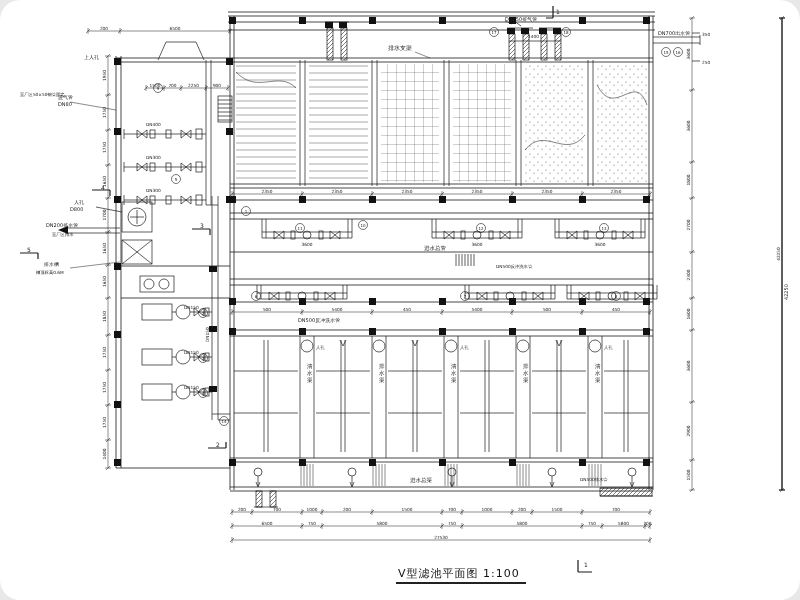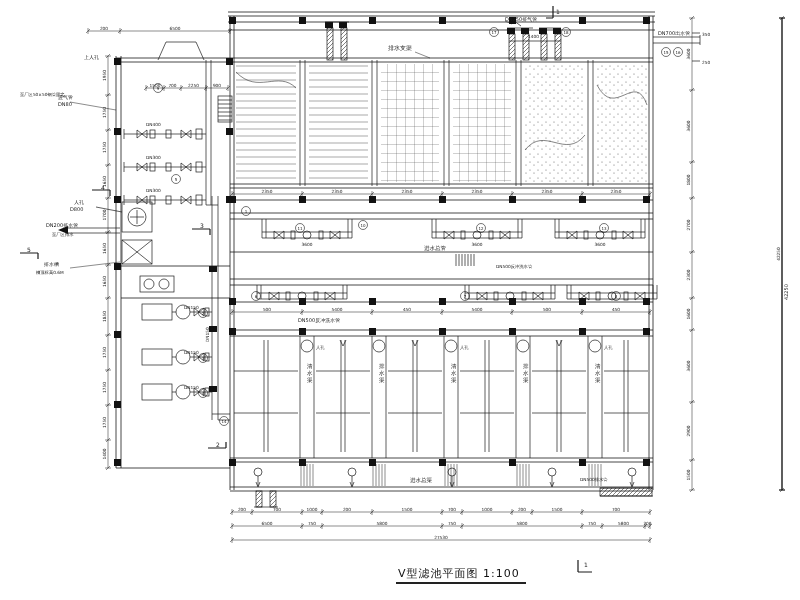--- a/index.html
+++ b/index.html
@@ -1,17 +1,17 @@
 <!DOCTYPE html>
 <html><head>
 <meta charset="utf-8">
 <style>
   html,body{margin:0;padding:0;background:#e8e8e8;}
   #sheet{position:relative;width:800px;height:600px;background:#ffffff;overflow:hidden;
-         font-family:"DejaVu Sans",sans-serif;}
+         font-family:"DejaVu Sans",sans-serif;border-radius:20px;}
   #cad{position:absolute;left:0;top:0;}
   #cad text{font-family:"DejaVu Sans",sans-serif;fill:#1a1a1a;}
   #title-block{position:absolute;left:396px;top:566px;font-size:11px;color:#111;
                border-bottom:2px solid #222;padding:0 6px 1px 2px;letter-spacing:1px;}
 </style>
 </head>
 <body>
 
 <div id="sheet">
 <svg id="cad" width="800" height="600" viewBox="0 0 800 600">

